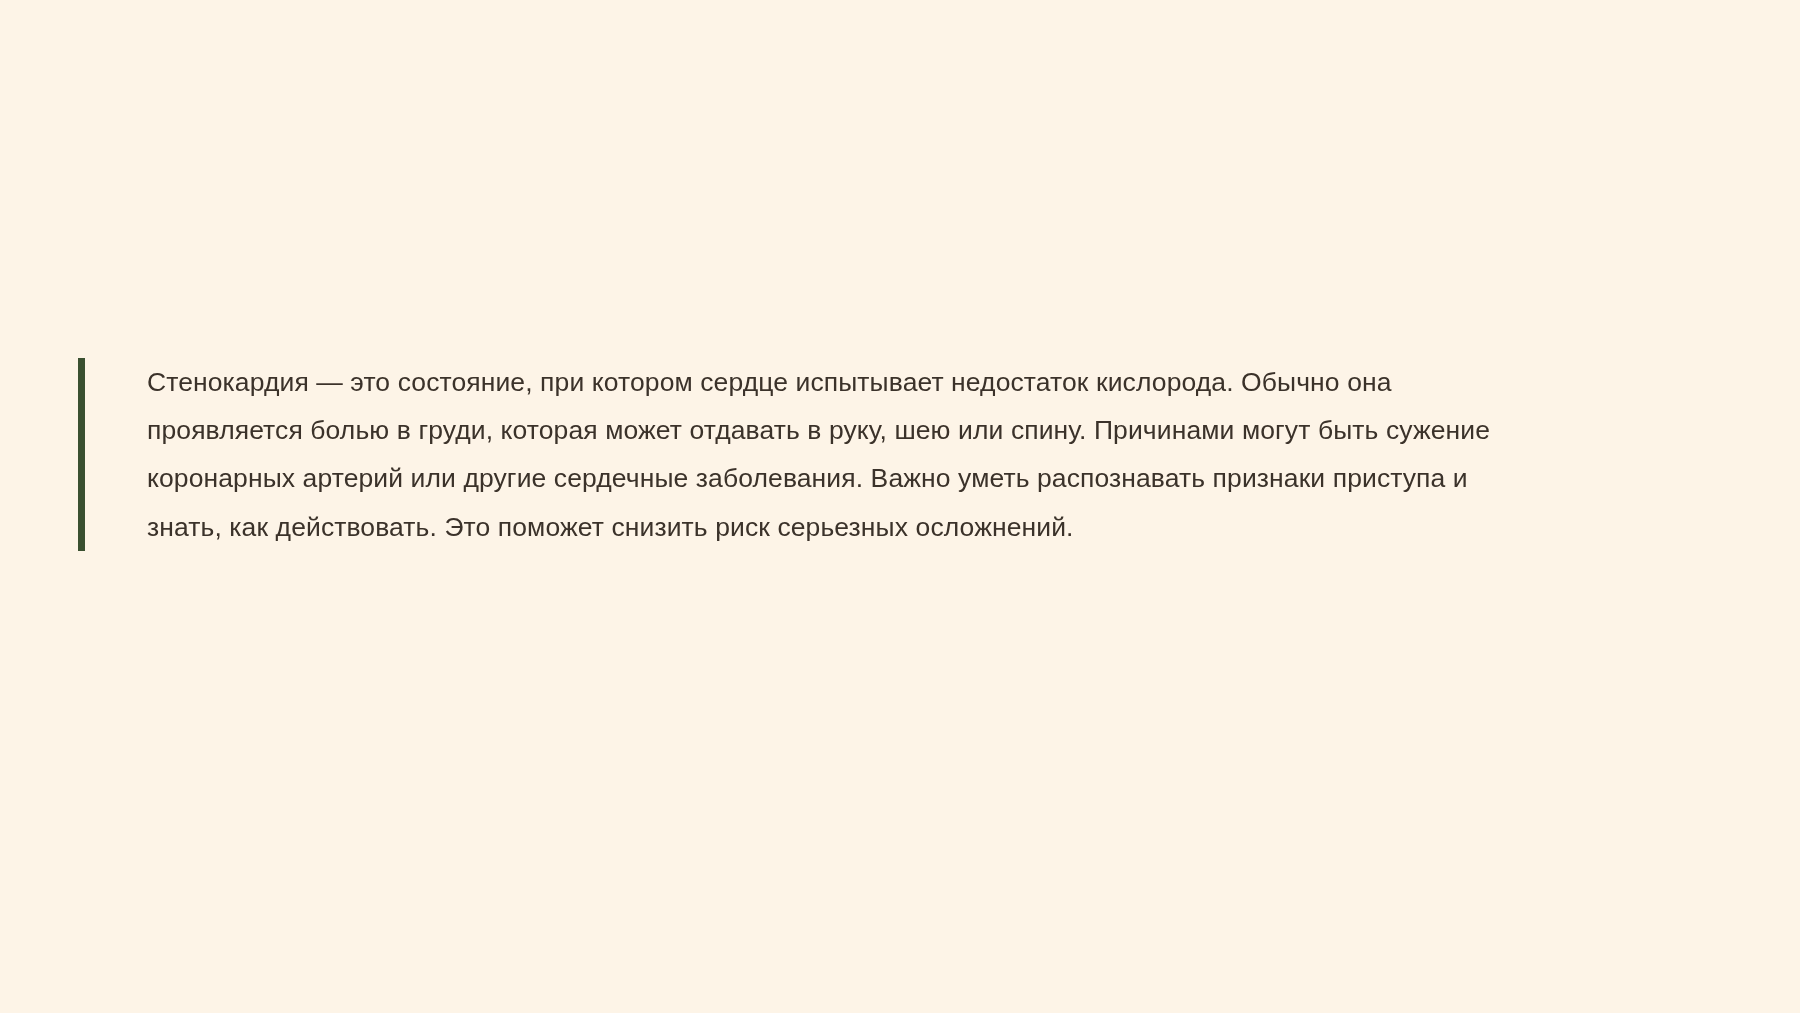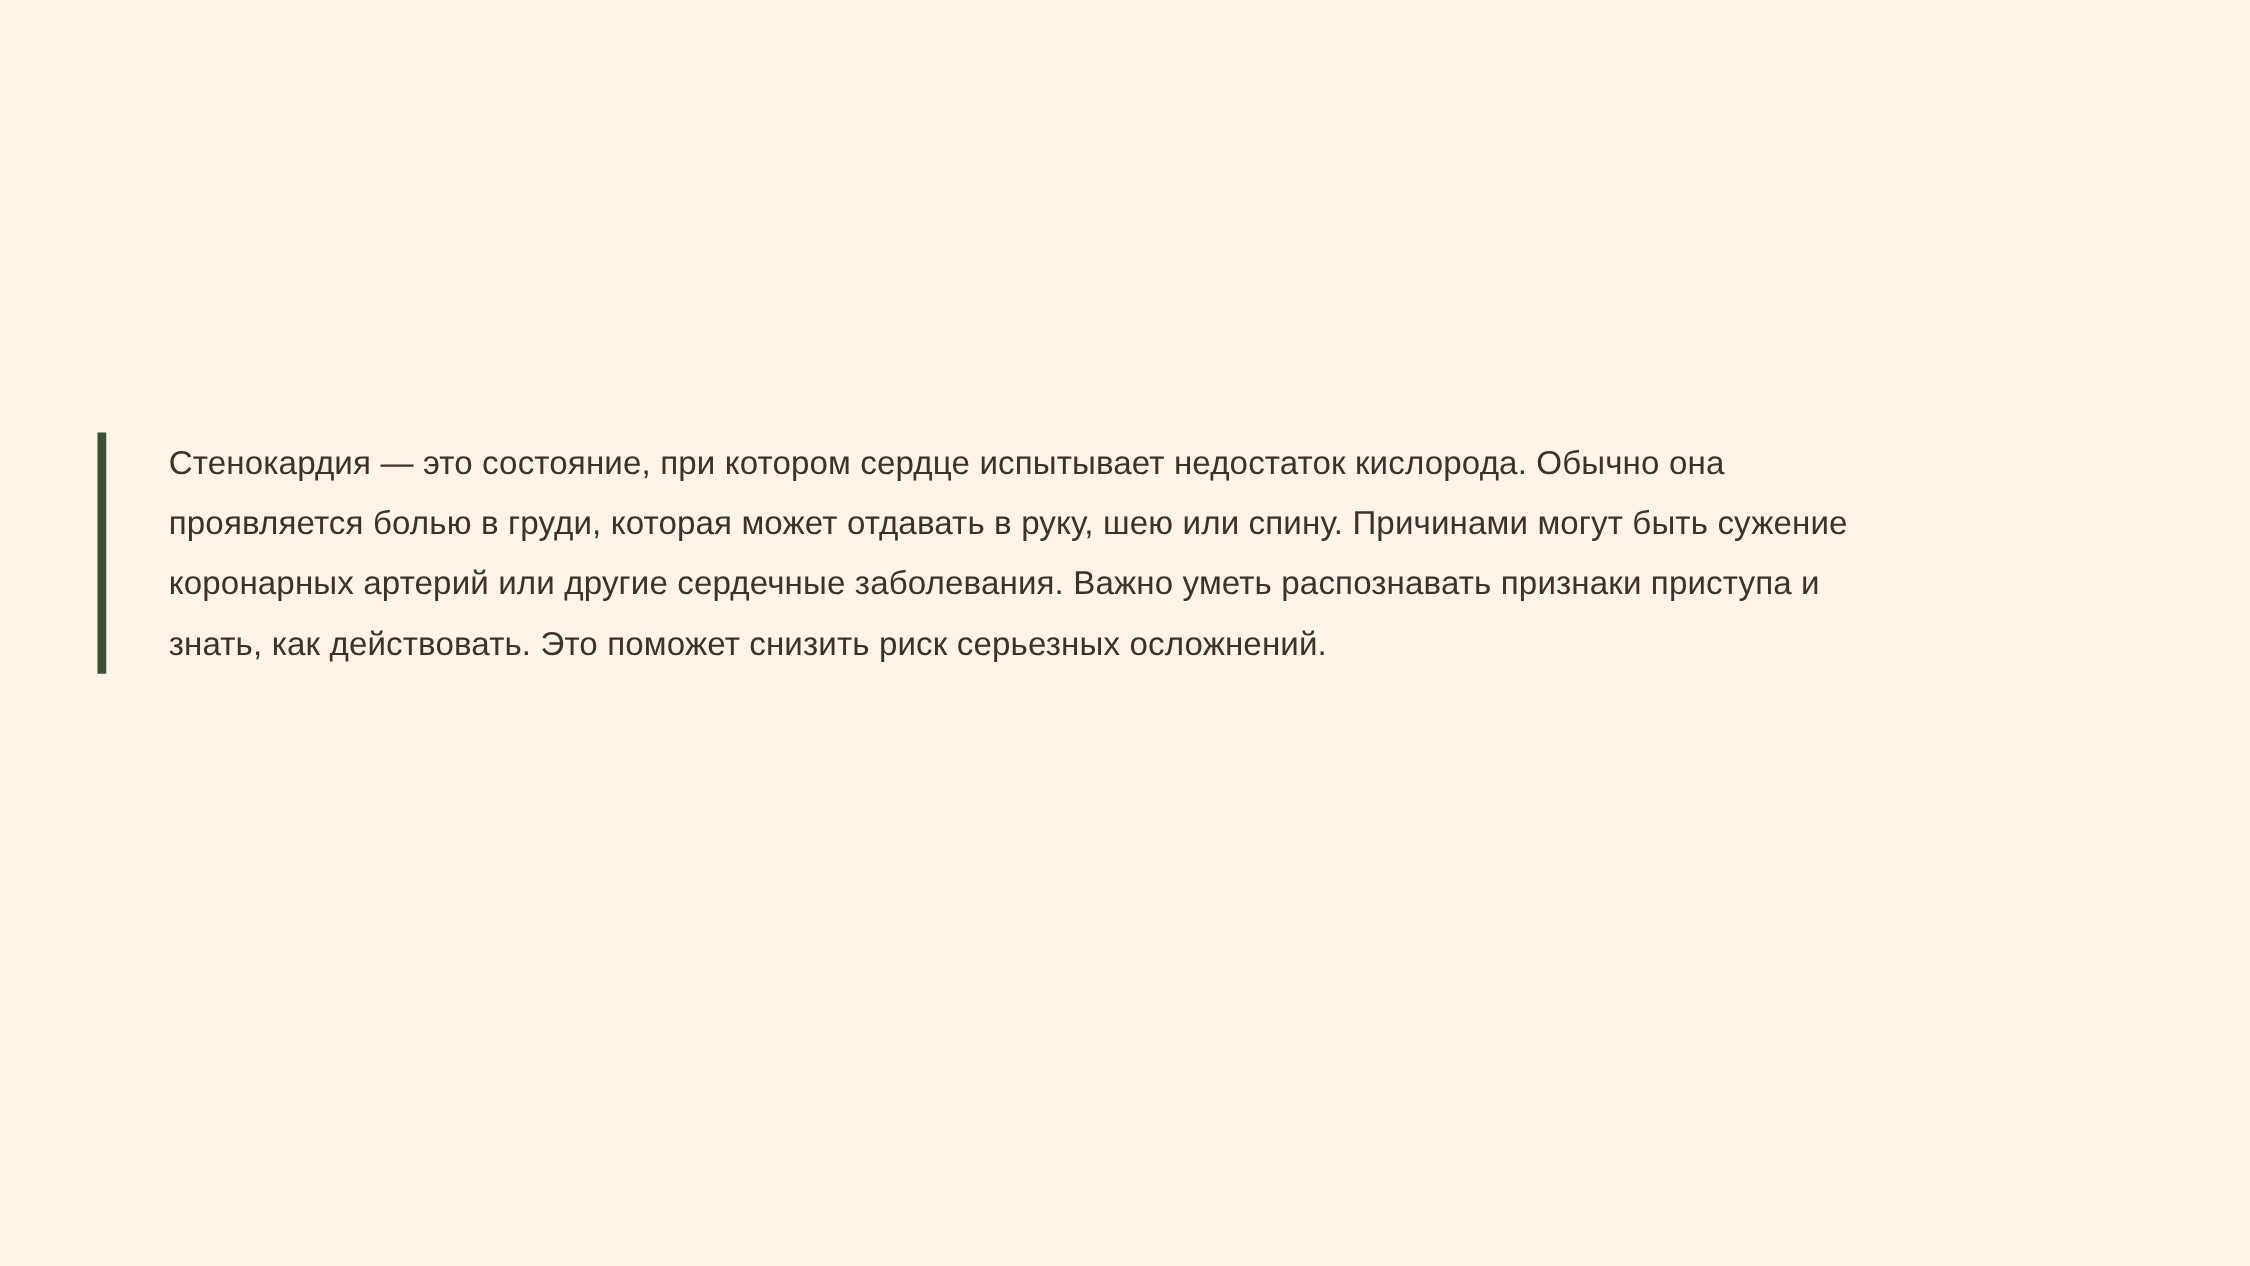--- a/index.html
+++ b/index.html
@@ -58,21 +58,21 @@
     background: #3a5030;
     border-radius: 0;
   }
 
   .quote-text {
     font-family: "Liberation Sans", sans-serif;
     font-size: 26.5px;
     line-height: 1.82;
     color: #3b322a;
     font-weight: 400;
-    margin: 4px;
+    margin: 16px;
     max-width: 1400px;
     letter-spacing: 0.1px;
   }
 </style>
 </head>
 <body>
 
 <div class="slide">
   <div class="content">
 

